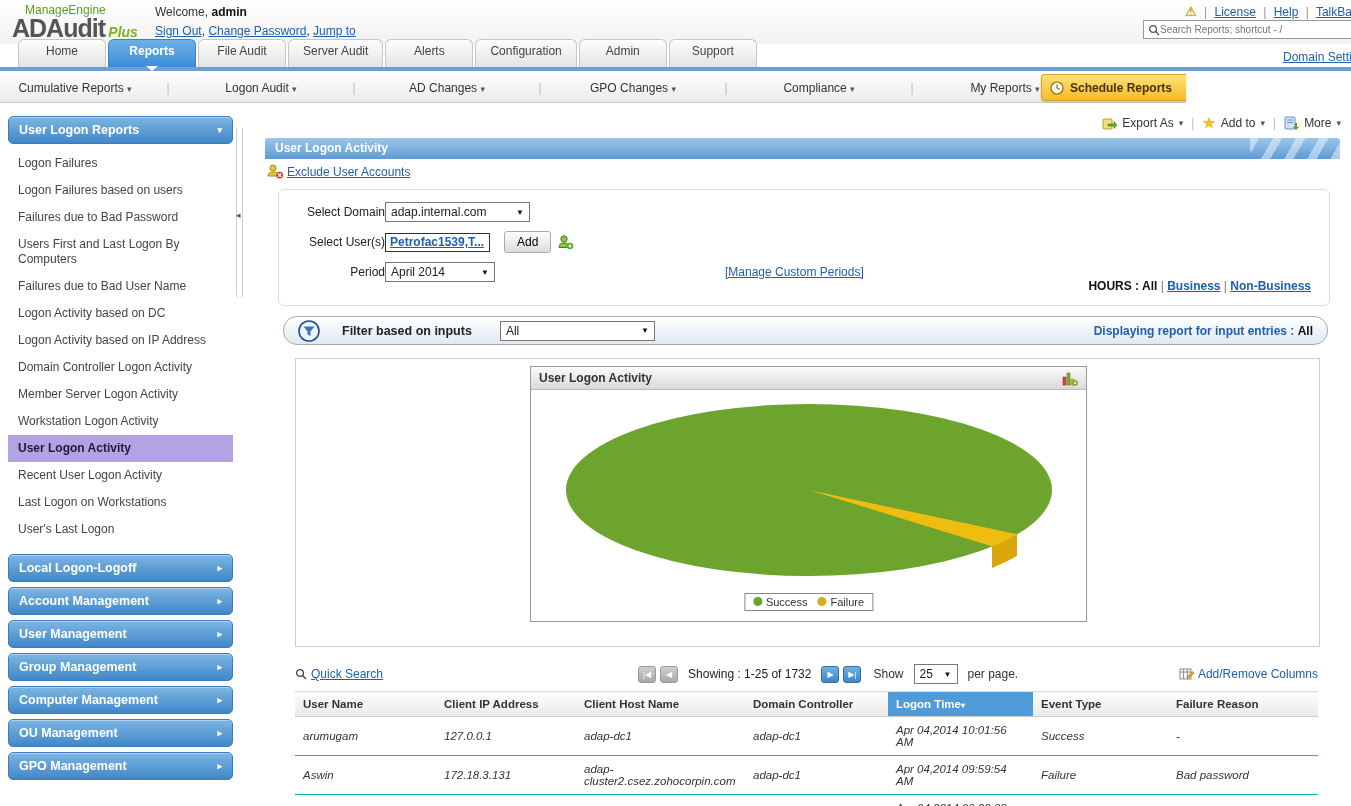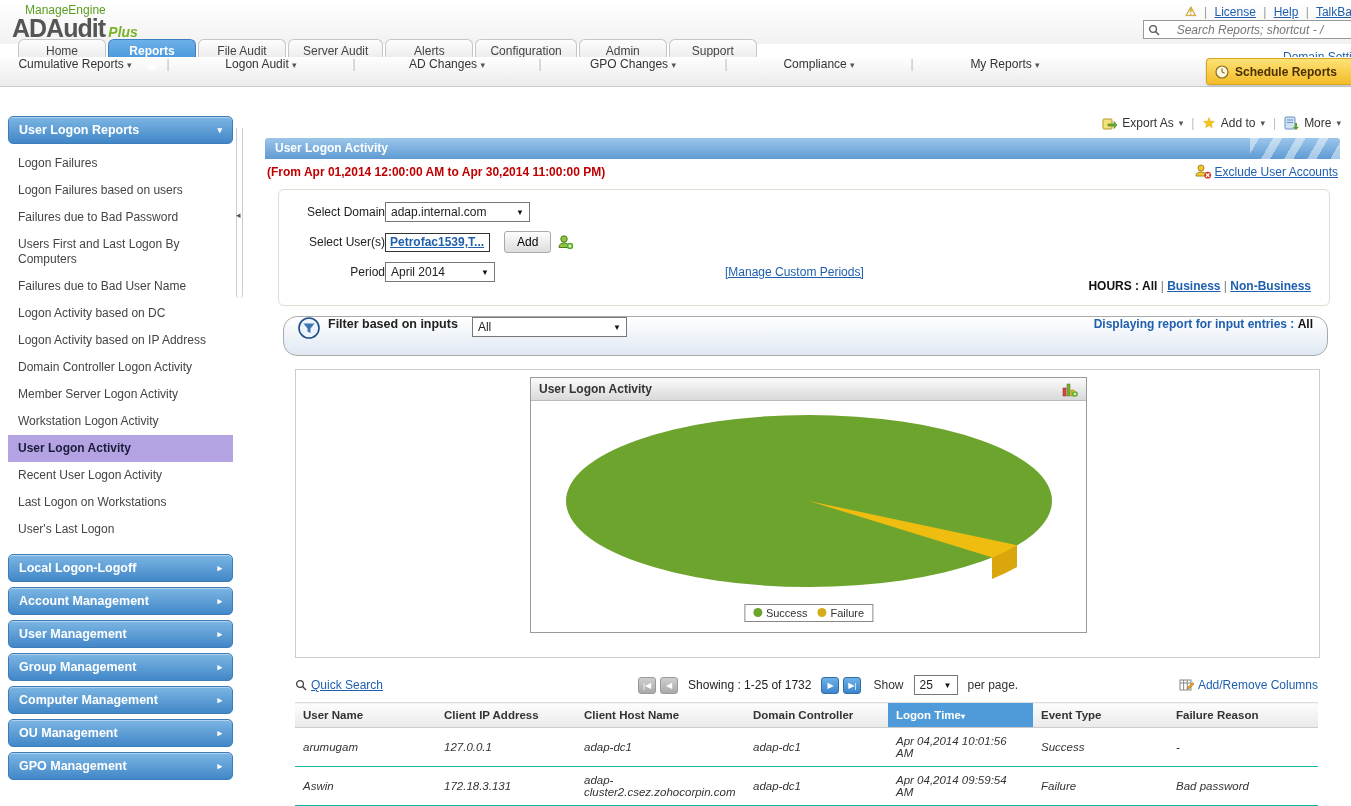--- a/index.html
+++ b/index.html
@@ -16,41 +16,41 @@
   .logo .product { color:#555; font-size:25px; font-weight:bold; letter-spacing:-1px; }
   .logo .plus { color:#7ab228; font-size:14px; font-style:italic; font-weight:bold; }
   .welcome { position:absolute; left:155px; top:5px; }
   .welcome b { color:#111; }
   .welcome .links { margin-top:5px; }
   .toplinks { position:absolute; left:1185px; top:4px; white-space:nowrap; }
   .warn { color:#e0a500; font-size:13px; text-shadow:0 0 1px #8a6d00; }
   .sep { color:#999; margin:0 4px; }
   .searchbox { position:absolute; left:1143px; top:20px; width:215px; height:19px;
     border:1px solid #999; background:#fff; display:flex; align-items:center; padding:0 4px; }
-  .searchbox input { border:none; outline:none; width:180px; font-style:italic; color:#777;
-    font-family:"Liberation Sans", sans-serif; font-size:12px; background:transparent;text-align:center; }
+  .searchbox input { border:none; outline:none; width:180px; color:#777;
+    font-family:"Liberation Sans", sans-serif; font-size:10px; background:transparent; }
 
   
   .tabsrow { position:absolute; left:0; top:44px; width:1351px; height:23px; }
   .tabs { position:absolute; left:18px; bottom:0; display:flex; }
   .tab { min-width:88px; padding:4px 14px 9px; text-align:center; color:#444;
     background:linear-gradient(#fdfdfd,#e4e4e4); border:1px solid #c6c6c6; border-bottom:none;
     border-radius:6px 6px 0 0; margin-right:2px; cursor:pointer; position:relative; }
   .tab.active { background:linear-gradient(#6db1e8,#3c8dd6); color:#fff; font-weight:bold;
     border-color:#3c80c0; }
   .tab.active::after { content:""; position:absolute; left:50%; bottom:-4px; margin-left:-6px;
     border-left:6px solid transparent; border-right:6px solid transparent;
     border-top:5px solid #fff; z-index:5; }
   .domain-settings { position:absolute; left:1283px; top:6px; white-space:nowrap; }
   .bluebar { position:absolute; left:0; top:67px; width:1351px; height:4px; background:#6f9fd0; }
 
   
-  .subnav { position:absolute; left:0; top:57px; width:1351px; height:30px;
+  .subnav { position:absolute; left:0; top:73px; width:1186px; height:30px;
     background:linear-gradient(#fefefe,#ebebeb); border-bottom:1px solid #ccc;
-    display:flex; }
+    display:flex; align-items:center; }
   .subnav .item { width:150px; text-align:center; cursor:pointer; color:#333; }
   .subnav .caret { font-size:9px; color:#555; }
   .subnav .pipe { color:#bbb; width:36px; text-align:center; }
   .schedule-btn { position:absolute; right:0; top:1px; height:27px; padding:0 14px 0 8px;
     background:linear-gradient(#fde277,#f3bc28); border:1px solid #d9a520; border-right:none;
     border-radius:4px 0 0 4px; display:flex; align-items:center; gap:6px;
     font-weight:bold; color:#4a3000; cursor:pointer; box-shadow:0 1px 2px rgba(0,0,0,.2); }
 
   
   .sidebar { position:absolute; left:8px; top:116px; width:225px; }
@@ -99,23 +99,23 @@
   .userbox { border:1px solid #333; background:#fff; height:19px; width:105px;
     display:flex; align-items:center; padding:0 4px; overflow:hidden; }
   .userbox span { color:#1f5fae; font-weight:bold; text-decoration:underline; white-space:nowrap; }
   .add-btn { margin-left:14px; height:22px; padding:0 12px; border:1px solid #aaa;
     border-radius:3px; background:linear-gradient(#fdfdfd,#ddd); cursor:pointer;
     font-family:"Liberation Sans", sans-serif; font-size:12px; }
   .manage-periods { margin-left:230px; }
   .hours { position:absolute; right:18px; bottom:12px; font-weight:bold; color:#111; }
   .hours a { font-weight:bold; }
 
-  .filter-pill { margin:10px 0 0 42px; width:1045px; height:40px; border:1px solid #aaa;
+  .filter-pill { margin:10px 0 0 42px; width:1045px; height:29px; border:1px solid #aaa;
     border-radius:14px; background:linear-gradient(#ffffff,#dfe8f2); display:flex;
-    padding:0 14px; }
+    align-items:center; padding:0 14px;gap:14px; }
   .filter-pill .flt-label { font-weight:bold; color:#222; font-size:12.5px; margin:0 14px 0 8px; }
   .sel-filter { width:155px; }
   .flt-right { margin-left:auto; color:#1f5fae; font-weight:bold; }
   .flt-right b { color:#111; }
 
   .chart-outer { margin:13px 0 0 54px; width:1025px; height:289px; border:1px solid #ccc;
     background:#fff; position:relative; }
   .chart-frame { position:absolute; left:234px; top:7px; width:557px; height:256px;
     border:1px solid #999; }
   .chart-head { height:23px; background:linear-gradient(#fbfbfb,#d9d9d9); border-bottom:1px solid #bbb;
@@ -149,20 +149,29 @@
   svg { display:block; }
 </style>
 </head>
 <body>
 
 <div class="topbar">
   <div class="logo">
     <span class="brand">ManageEngine</span><br>
     <span class="product">ADAudit</span>
     <span class="plus">Plus</span>
+  </div>
+  <div class="welcome">
+    <span>Welcome,</span>
+    <b>admin</b>
+    <div class="links">
+      <a>Sign Out</a><span>, </span>
+      <a>Change Password</a><span>, </span>
+      <a>Jump to</a>
+    </div>
   </div>
   <div class="toplinks">
     <span class="warn">⚠</span>
     <span class="sep">|</span>
     <a>License</a>
     <span class="sep">|</span>
     <a>Help</a>
     <span class="sep">|</span>
     <a>TalkBack</a>
   </div>
@@ -295,21 +304,20 @@
       <span>More</span>
         <span class="caret">▾</span>
     </div>
   </div>
 
   <div class="report-bar">
     <span>User Logon Activity</span>
   </div>
 
   <div class="date-row">
-    <span class="date-red">(From Apr 01,2014 12:00:00 AM to Apr 30,2014 11:00:00 PM)</span>
     <span class="exclude">
       <svg width="17" height="15" viewBox="0 0 17 15">
         <circle cx="6" cy="4" r="3" fill="#f2c832" stroke="#a8861a"></circle>
         <path d="M1 12 Q1 8 6 8 Q11 8 11 12 Z" fill="#f2c832" stroke="#a8861a"></path>
         <circle cx="12.7" cy="11.2" r="3.4" fill="#d43c2a"></circle>
         <path d="M11 9.5 L14.4 12.9 M14.4 9.5 L11 12.9" stroke="#fff" stroke-width="1.2"></path>
       </svg>
       <a>Exclude User Accounts</a>
     </span>
   </div>

